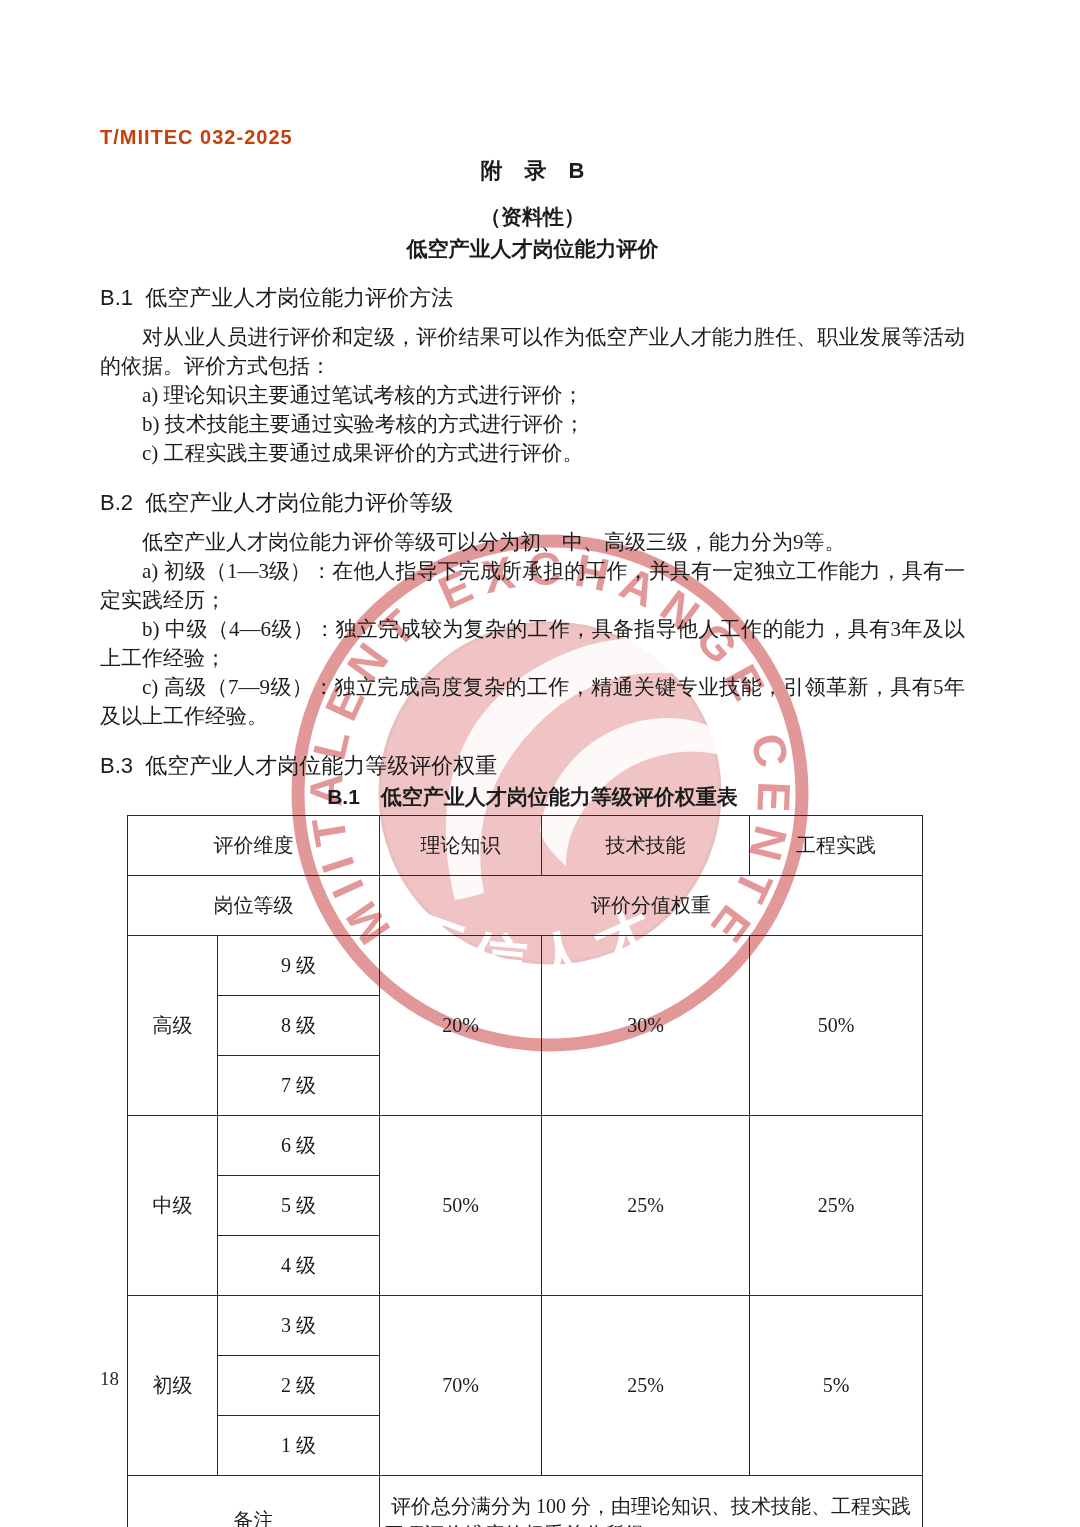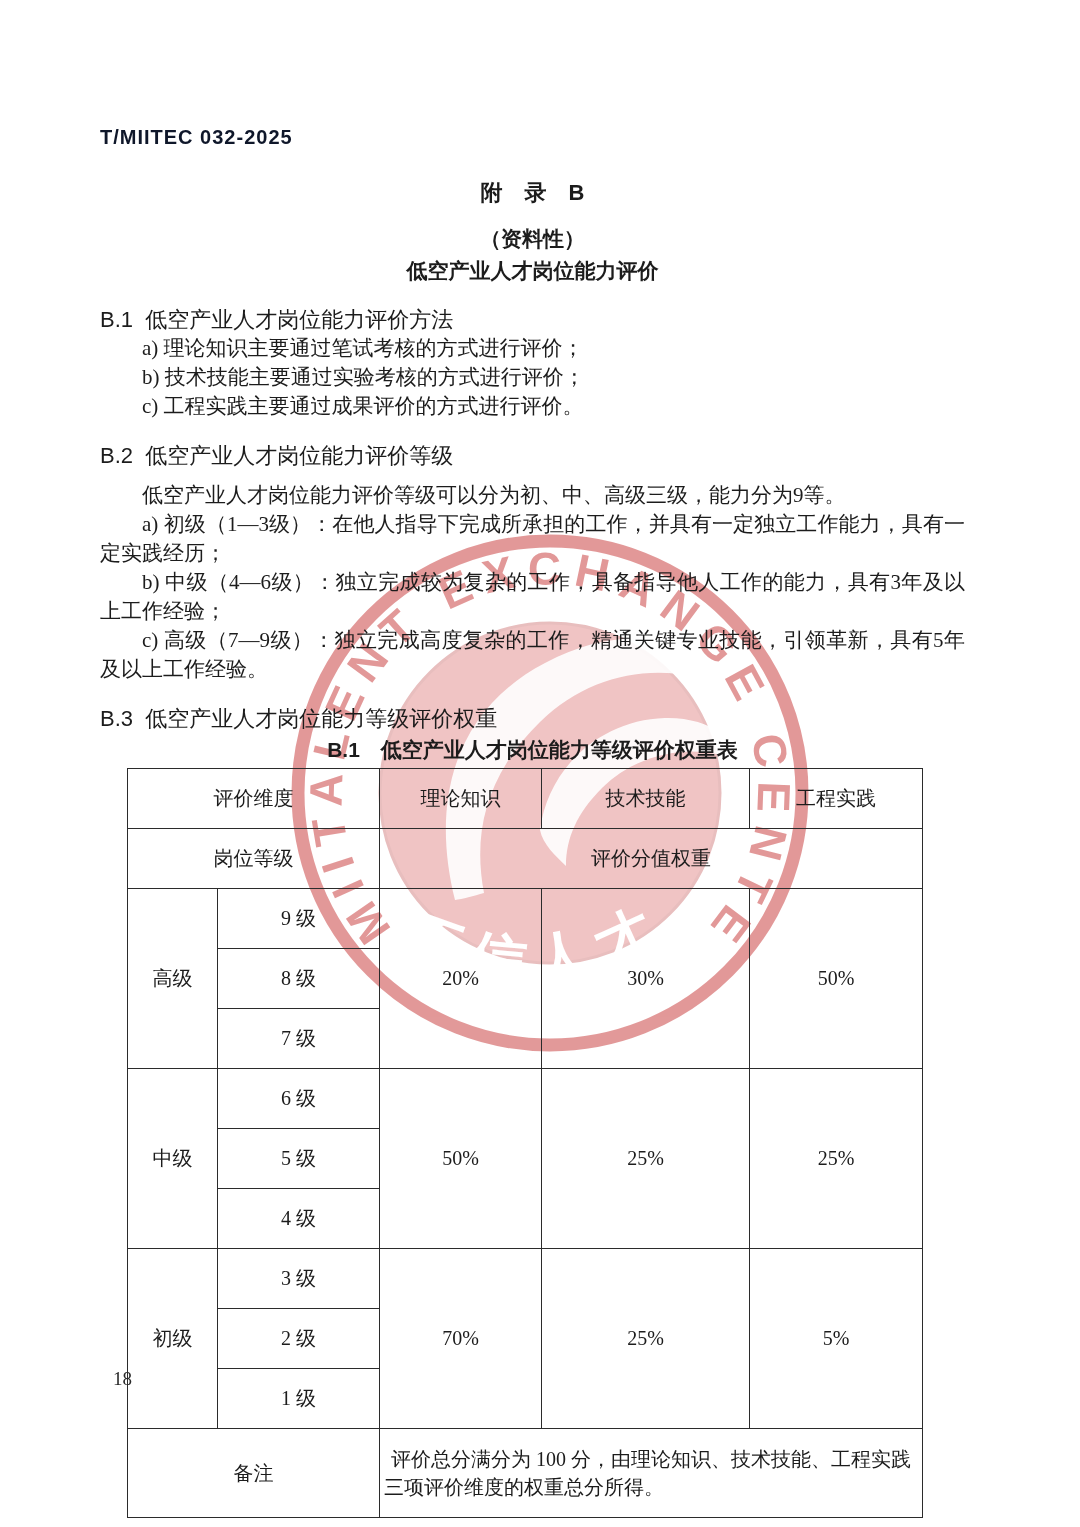--- a/index.html
+++ b/index.html
@@ -7,23 +7,23 @@
     position:relative; width:1080px; height:1527px; margin:0 auto;
     background:#ffffff; overflow:hidden;
     font-family:"Liberation Serif","DejaVu Serif",serif;
     color:#1c1c1c;
   }
   .stamp { position:absolute; left:0; top:0; z-index:1; pointer-events:none; }
   .content { position:absolute; left:100px; top:126px; width:865px; z-index:2; }
 
   .doc-code {
     font-family:"Liberation Sans","DejaVu Sans",sans-serif;
-    font-weight:700; font-size:20px; letter-spacing:1px; color:#0f172a;
+    font-weight:700; font-size:20px; letter-spacing:1px; color:#c2410c;
   }
-  .title-1 { margin-top:29px; text-align:center; font-family:"Liberation Sans",sans-serif;
+  .title-1 { margin-top:7px; text-align:center; font-family:"Liberation Sans",sans-serif;
              font-weight:700; font-size:22px; line-height:30px; }
   .title-2 { margin-top:16px; text-align:center; font-family:"Liberation Sans",sans-serif;
              font-weight:700; font-size:21px; line-height:29px; }
   .title-3 { margin-top:3px; text-align:center; font-family:"Liberation Sans",sans-serif;
              font-weight:700; font-size:21px; line-height:29px; }
 
   .sec-head {
     margin-top:20px; font-family:"Liberation Sans","DejaVu Sans",sans-serif;
     font-weight:400; font-size:22px; line-height:29px; white-space:pre-wrap;
   }
@@ -48,21 +48,21 @@
     border:1.6px solid #2b2b2b; text-align:center; vertical-align:middle;
     height:27px; padding:16px 4px; background:transparent;
   }
   td.remark-note {
     text-align:justify; text-align-last:left; line-height:28px; padding:4px 12px;
     height:auto;
   }
   td.remark-label { height:60px; }
 
   .pagenum {
-    position:absolute; left:113px; top:1368px; z-index:2;
+    position:absolute; left:100px; top:1368px; z-index:2;
     font-size:19px; color:#2a2a2a;
   }
 </style>
 </head>
 <body>
 
 <div class="page">
 
   <svg class="stamp" width="1080" height="1527" viewBox="0 0 1080 1527" aria-hidden="true">
     <defs>
@@ -85,20 +85,21 @@
 
   <div class="content">
 
     <div class="doc-code">T/MIITEC 032-2025</div>
 
     <div class="title-1">附　录　B</div>
     <div class="title-2">（资料性）</div>
     <div class="title-3">低空产业人才岗位能力评价</div>
 
     <div class="sec-head">B.1  低空产业人才岗位能力评价方法</div>
+    <p class="para">对从业人员进行评价和定级，评价结果可以作为低空产业人才能力胜任、职业发展等活动的依据。评价方式包括：</p>
     <p class="item">a) 理论知识主要通过笔试考核的方式进行评价；</p>
     <p class="item">b) 技术技能主要通过实验考核的方式进行评价；</p>
     <p class="item">c) 工程实践主要通过成果评价的方式进行评价。</p>
 
     <div class="sec-head">B.2  低空产业人才岗位能力评价等级</div>
     <p class="para">低空产业人才岗位能力评价等级可以分为初、中、高级三级，能力分为9等。</p>
     <p class="item">a) 初级（1—3级）：在他人指导下完成所承担的工作，并具有一定独立工作能力，具有一定实践经历；</p>
     <p class="item">b) 中级（4—6级）：独立完成较为复杂的工作，具备指导他人工作的能力，具有3年及以上工作经验；</p>
     <p class="item">c) 高级（7—9级）：独立完成高度复杂的工作，精通关键专业技能，引领革新，具有5年及以上工作经验。</p>
 

